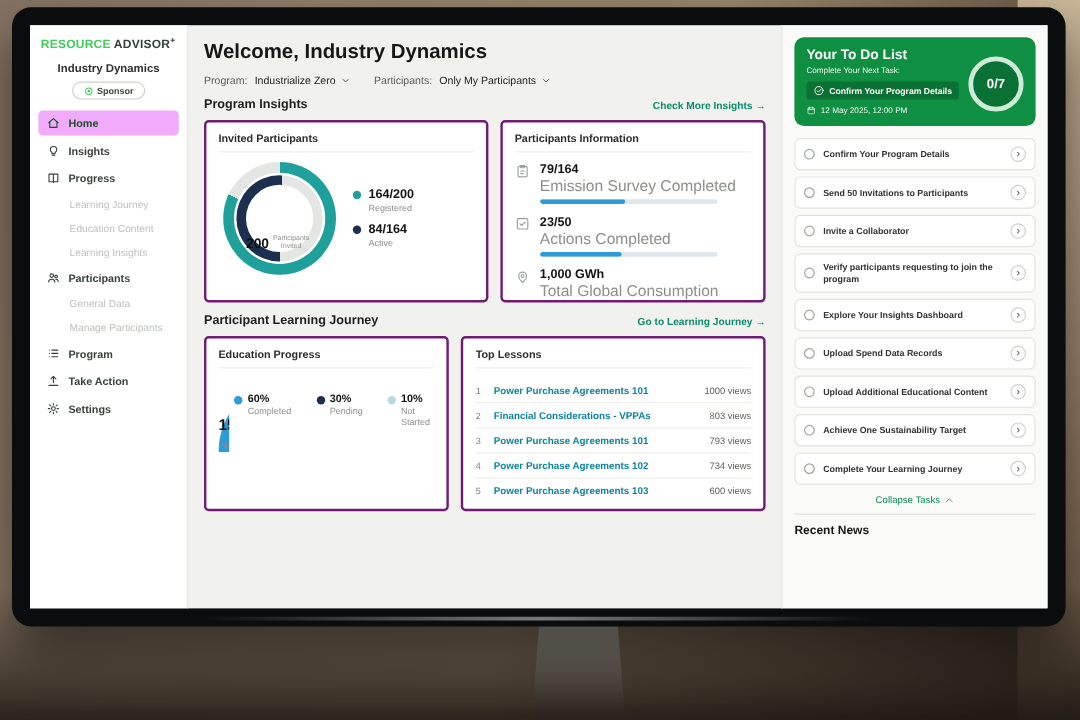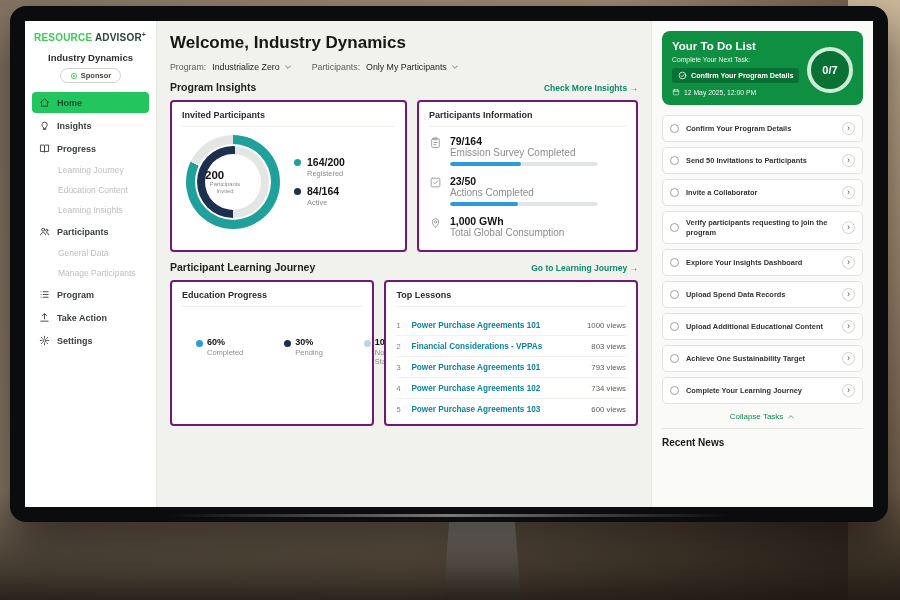--- a/index.html
+++ b/index.html
@@ -26,21 +26,21 @@
   .sidebar{width:132px;flex:none;background:#fff;border-right:1px solid #e4e6e1;padding:10px 7px 8px;overflow:hidden}
   .brand{font-size:10px;font-weight:bold;letter-spacing:.2px;white-space:nowrap;padding-left:2px}
   .brand .g{color:#3dcd58}.brand .d{color:#33423a}.brand sup{font-size:7px;color:#33423a}
   .org{text-align:center;font-size:9.5px;font-weight:bold;color:#2e2e2e;margin-top:9px}
   .badge{margin:5px auto 9px;display:flex;align-items:center;gap:3px;border:1px solid #ccd4cc;
     border-radius:10px;padding:2px 9px;font-size:7.5px;color:#3d463d;width:max-content;font-weight:bold}
   .badge svg{width:8px;height:8px;color:#3dcd58}
   .nav-item{display:flex;align-items:center;gap:7px;padding:5px 7px;font-size:9px;color:#39413a;
     font-weight:bold;border-radius:4px;margin:2px 0;cursor:pointer;white-space:nowrap}
   .nav-item.sub{padding:4px 7px 4px 26px;color:#bcc1bb;font-weight:normal;font-size:8.5px}
-  .nav-item.active{background:#22c55e;color:#214d2e}
+  .nav-item.active{background:#f0abfc;color:#214d2e}
   .nic{width:11px;height:11px;flex:none;stroke:currentColor;fill:none;stroke-width:2;stroke-linecap:round;stroke-linejoin:round}
 
   
   .main{flex:1;min-width:0;padding:12px 13px 6px;overflow:hidden}
   .welcome{font-size:17px;font-weight:bold;color:#171717;margin-bottom:9px}
   .filters{display:flex;align-items:center;gap:6px;font-size:8.8px;color:#5c5c5c;margin-bottom:9px}
   .fvalue{font-weight:normal;color:#1e1e1e;display:inline-flex;align-items:center;gap:4px;cursor:pointer}
   .chev{width:8px;height:8px;stroke:#444;fill:none;stroke-width:2;stroke-linecap:round;stroke-linejoin:round}
   .fgap{width:8px}
   .sec-head{display:flex;justify-content:space-between;align-items:flex-end;margin:4px 0 7px}
@@ -52,47 +52,47 @@
   .card.invited{flex:1.08;height:152px}
   .card.pinfo{flex:1;height:152px}
   .card.eduprog{flex:.88;height:146px}
   .card.lessons{flex:1.12;height:146px}
 
   
   .donut-wrap{display:flex;align-items:center;gap:14px;padding-left:4px}
   .ring-outer{width:94px;height:94px;border-radius:50%;padding:9px;background:#e3e6e2}
   .ring-gap{width:100%;height:100%;border-radius:50%;background:#fff;padding:2px}
   .ring-inner{width:100%;height:100%;border-radius:50%;padding:8px;background:#e9ebe7}
-  .ring-hole{width:100%;height:100%;border-radius:50%;background:#fff;display:flex;flex-direction:column;
-    align-items:flex-start;justify-content:center;text-align:center}
+  .ring-hole{width:100%;height:100%;border-radius:50%;background:#fff;display:flex;flex-direction:row;
+    align-items:flex-end;justify-content:center;text-align:center}
   .ring-hole b{font-size:11.5px;color:#111}
   .ring-hole span{font-size:5.8px;color:#8b8f8a;line-height:1.2;width:40px}
   .legend .li{display:flex;gap:6px;align-items:flex-start;margin:8px 0}
   .dot{width:7px;height:7px;border-radius:50%;margin-top:2px;flex:none;background:#999}
   .li b{font-size:10.5px;color:#131313;display:block;line-height:1.1}
   .li span{font-size:7.5px;color:#8b8f8a}
 
   
   .pi-row{display:flex;gap:8px;margin-bottom:9px;align-items:flex-start}
   .pi-ic{width:13px;height:13px;flex:none;stroke:#9aa09a;fill:none;stroke-width:1.8;stroke-linecap:round;stroke-linejoin:round;margin-top:1px}
   .pi-val{font-size:10.5px;font-weight:bold;color:#131313;line-height:1.15}
-  .pi-lbl{font-size:10px;color:#8b8f8a}
+  .pi-lbl{font-size:13px;color:#8b8f8a}
   .bar{width:148px;height:4px;background:#dfe7ec;border-radius:2px;margin-top:4px;overflow:hidden}
   .bar-fill{height:100%;width:0;border-radius:2px;background:#2e9bd6}
 
   
   .gauge-wrap{display:flex;align-items:flex-start}
   .gauge{position:relative;width:124px;height:63px;overflow:hidden}
   .gauge-arc{position:absolute;left:0;top:0;width:124px;height:124px;border-radius:50%;background:#e5e8e4}
   .gauge-hole{position:absolute;left:17px;top:17px;width:90px;height:90px;border-radius:50%;background:#fff}
   .gauge-txt{position:absolute;bottom:0;left:0;width:100%;text-align:center}
   .gauge-txt b{font-size:13px;color:#111;display:block;line-height:1}
   .gauge-txt span{font-size:6.5px;color:#8b8f8a}
   .gl{display:flex;gap:13px;margin-top:9px}
-  .gl .li{display:flex;gap:4px;align-items:flex-start;margin:14px}
+  .gl .li{display:flex;gap:4px;align-items:flex-start;margin:4px}
   .gl b{font-size:9px}
 
   
   .lesson{display:flex;align-items:center;gap:7px;padding:5.5px 0;border-bottom:1px solid #eef0ea;cursor:default}
   .lesson:last-child{border-bottom:none}
   .lesson .rank{font-size:7.5px;color:#7c817c;width:8px;flex:none}
   .lesson .ltitle{flex:1;font-size:8.2px;color:#0e849c;font-weight:bold;cursor:pointer;white-space:nowrap;overflow:hidden;text-overflow:ellipsis}
   .lesson .views{font-size:7.8px;color:#5c605c;flex:none}
 
   

